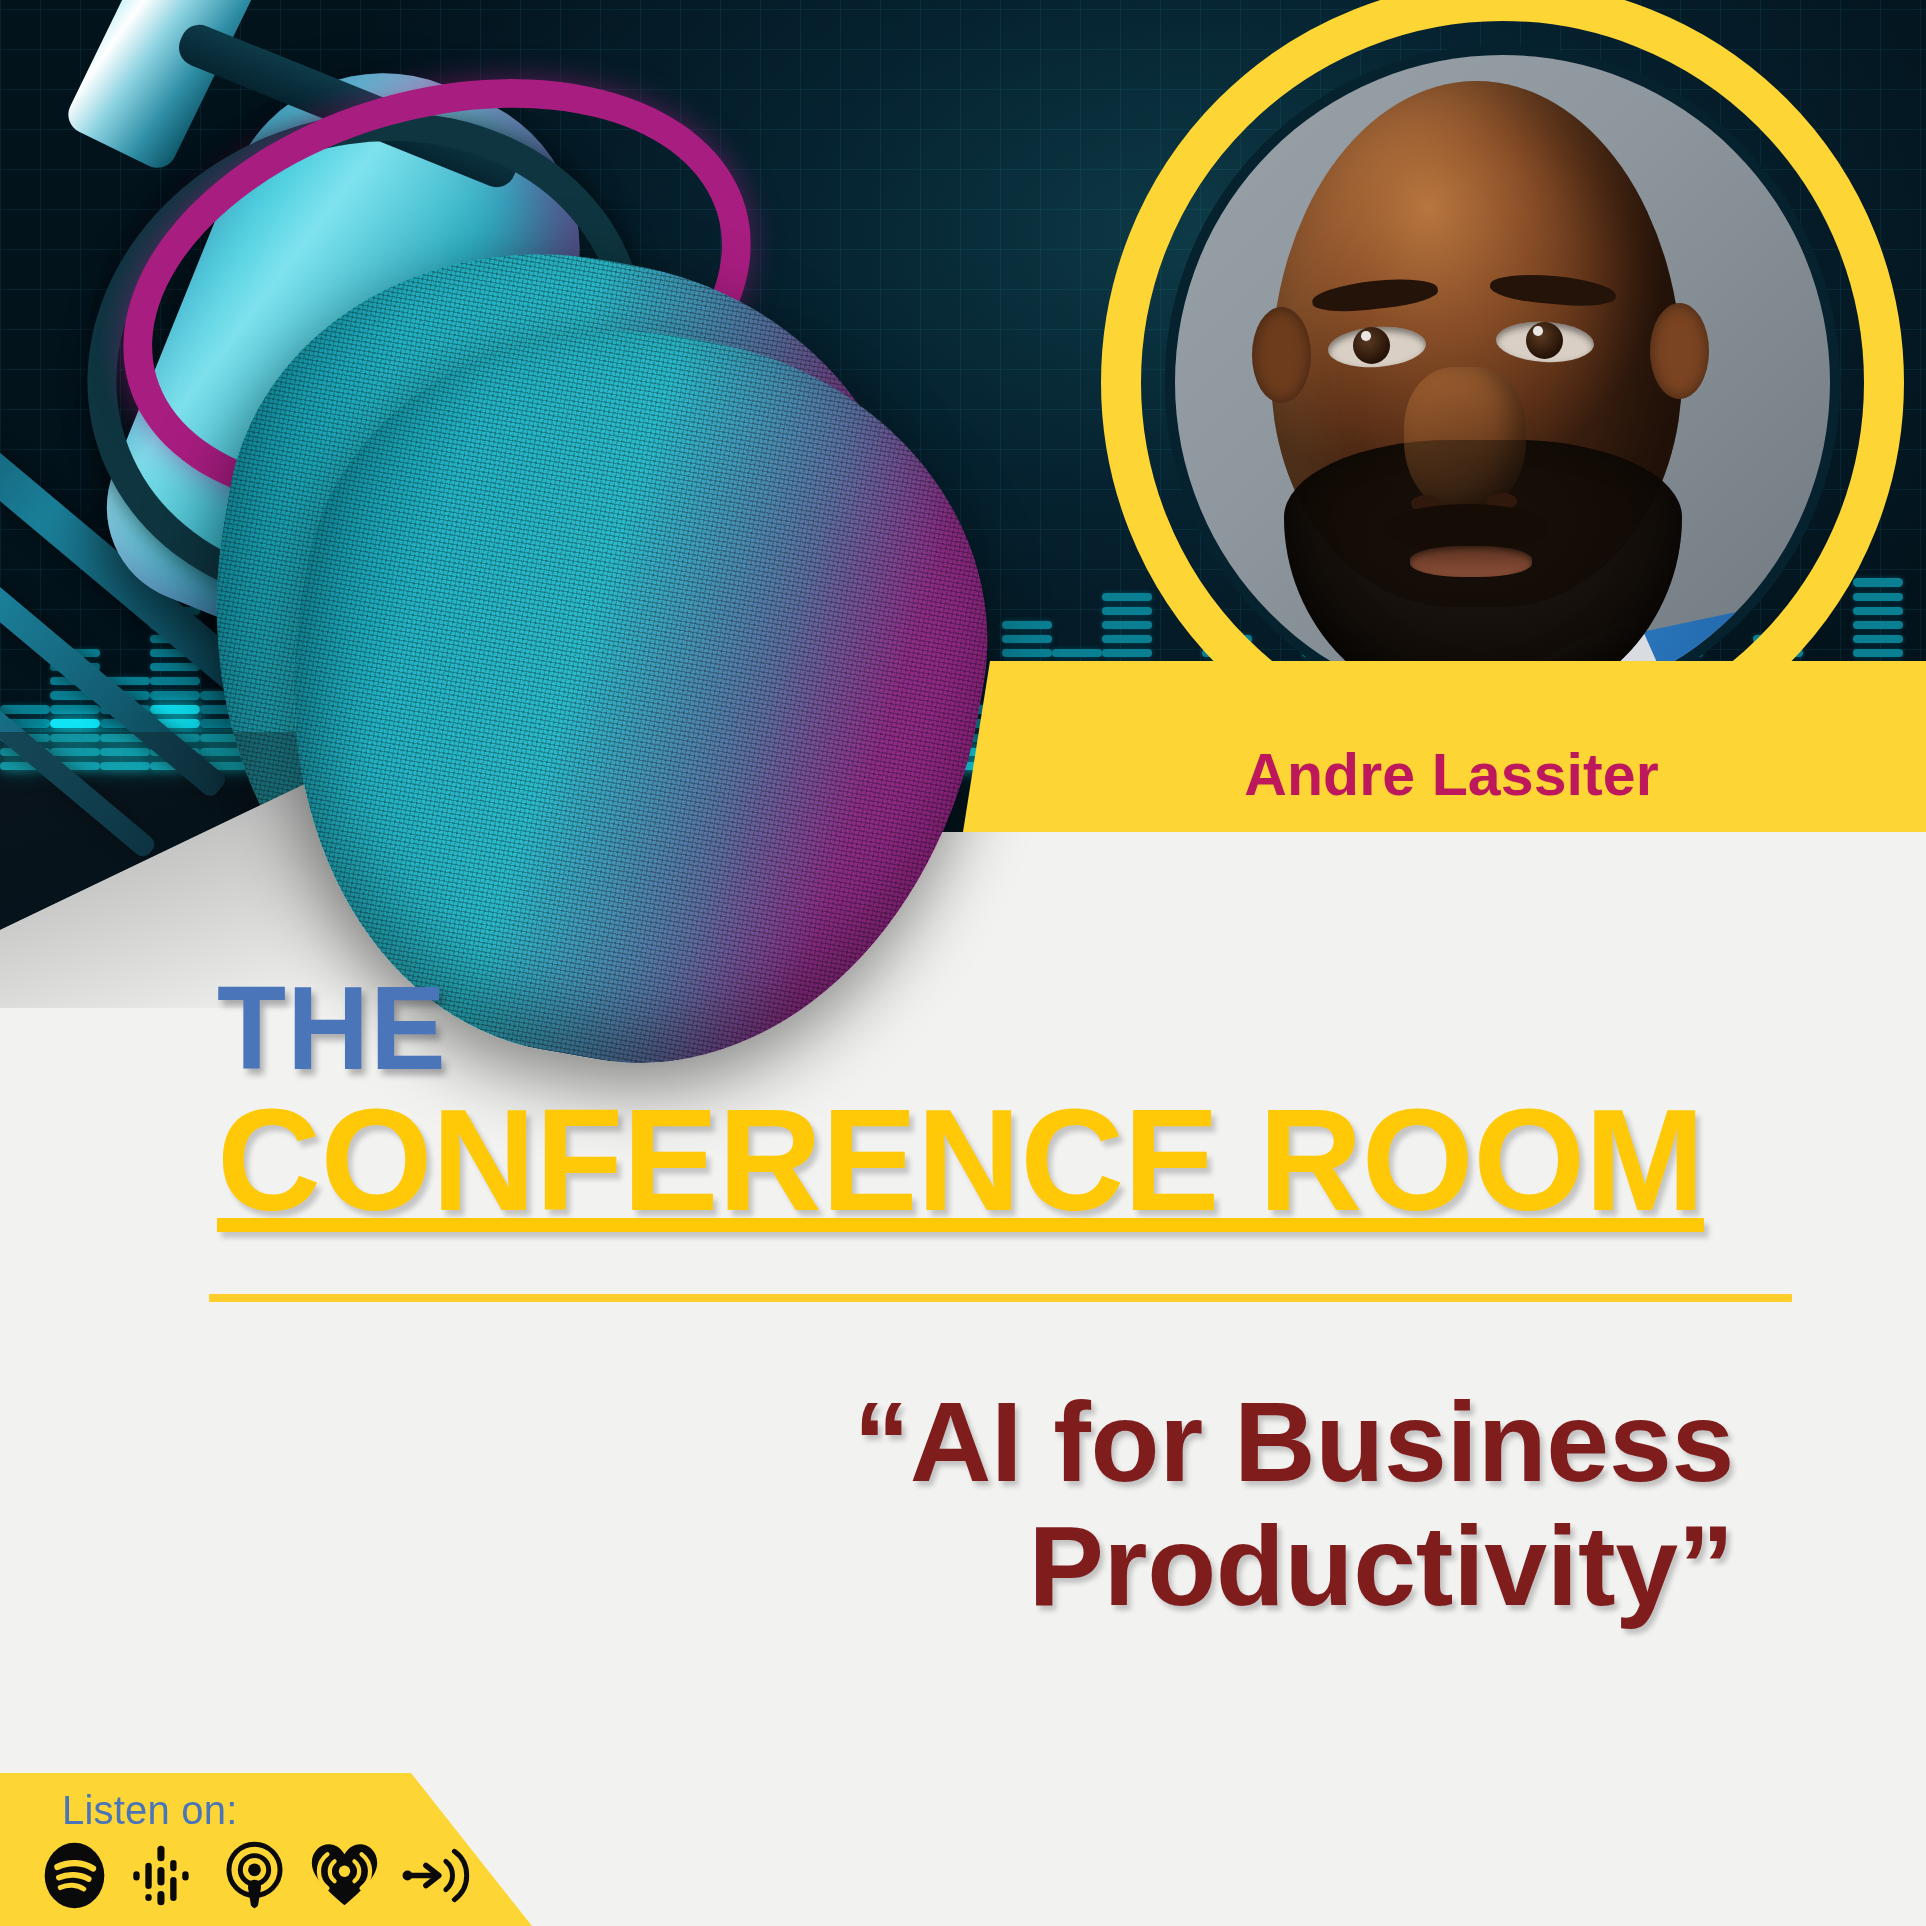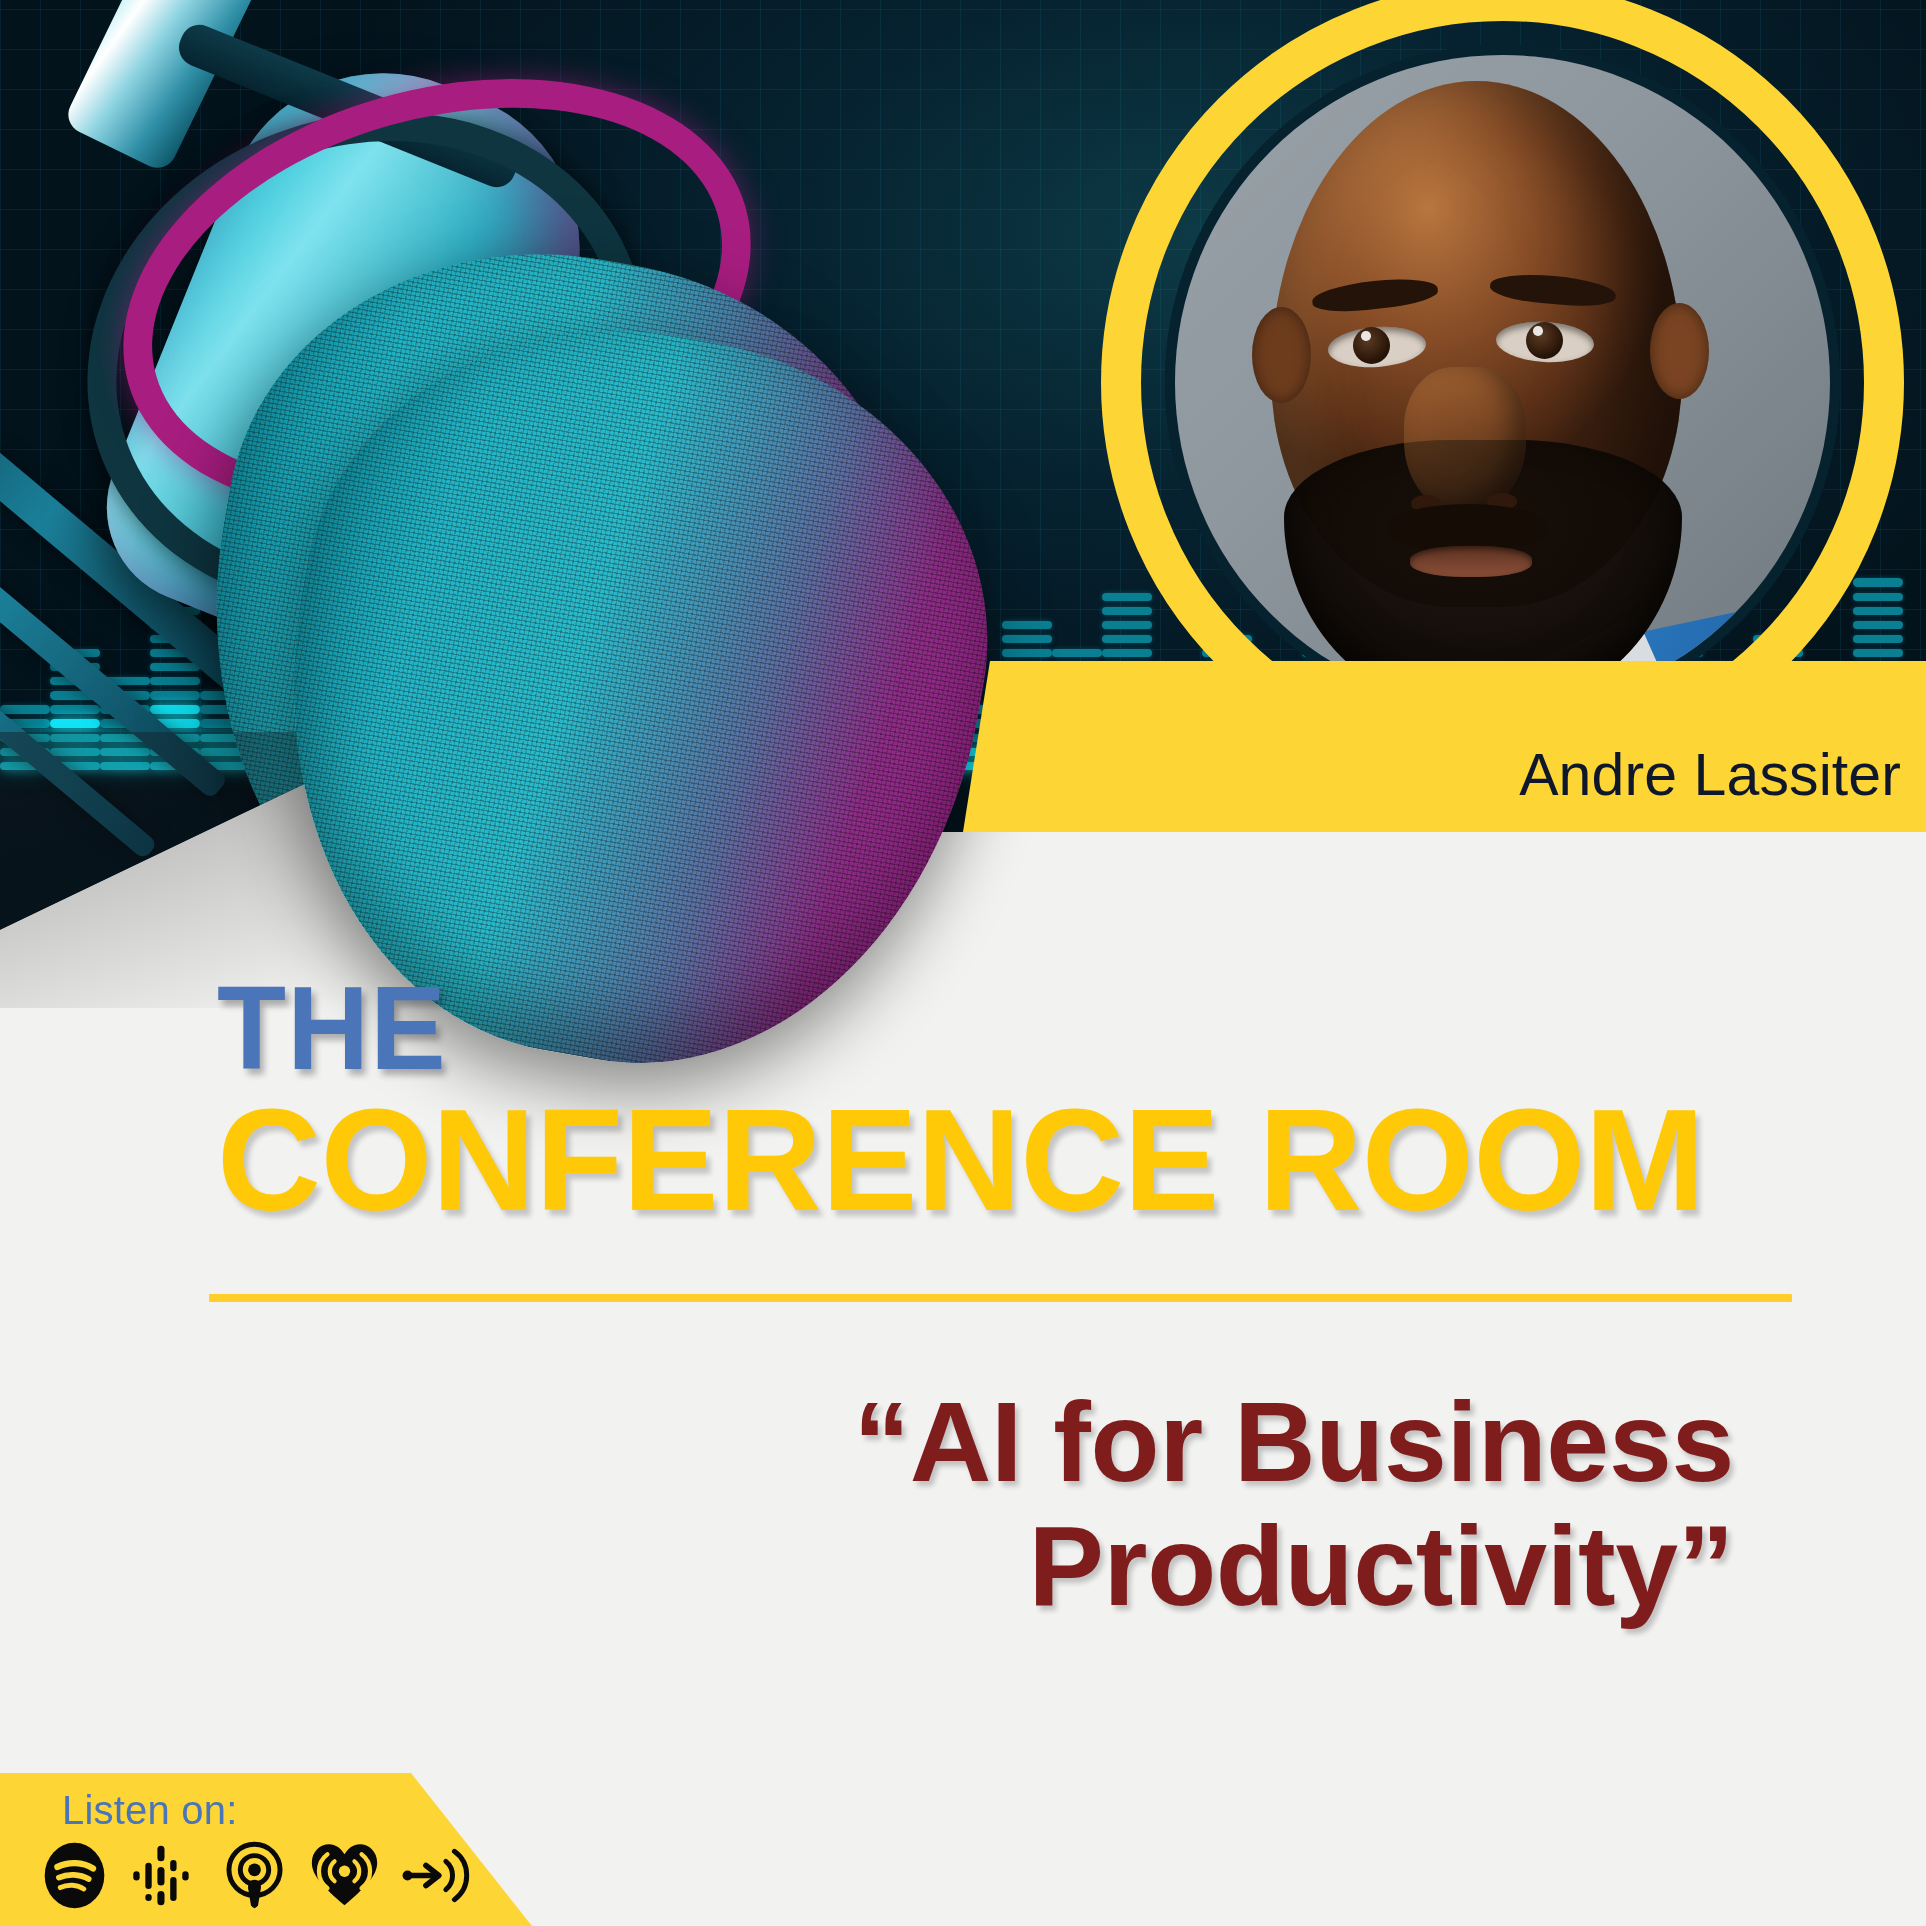--- a/index.html
+++ b/index.html
@@ -204,38 +204,39 @@
     background:#FDD535;
     clip-path: polygon(27px 0, 963px 0, 963px 171px, 0 171px);
   }
   .episode-line1{
     position:absolute;left:1002px;top:688px;width:899px;z-index:7;
     text-align:center;color:#4A75B8;
     font-size:50px;font-weight:400;letter-spacing:0.3px;line-height:1;
   }
   .episode-line2{
     position:absolute;left:1002px;top:746px;width:899px;z-index:7;
-    text-align:right;color:#0f172a;
-    font-size:59px;font-weight:normal;letter-spacing:0.1px;line-height:1;
+    text-align:center;color:#be185d;
+    font-size:59px;font-weight:bold;letter-spacing:0.1px;line-height:1;
   }
 
   
   .brand-the{
     position:absolute;left:217px;top:968px;z-index:6;
     color:#4A75B8;font-size:119px;font-weight:bold;
     letter-spacing:1.3px;line-height:1;
     transform:scaleX(.95);transform-origin:left top;
     text-shadow:4.5px 5.8px 6.4px rgba(40,40,50,.33);
   }
   .brand-main{
     position:absolute;left:217px;top:1089px;z-index:6;
     color:#FFC907;font-size:144px;font-weight:bold;
     letter-spacing:-0.6px;line-height:1;white-space:nowrap;
     transform:scaleX(1.0);transform-origin:left top;
     text-shadow:4.5px 5.8px 5.8px rgba(40,40,50,.22);
+    text-decoration:underline;
   }
   .brand-host{
     position:absolute;left:0;top:1248px;width:1798px;z-index:6;
     text-align:right;color:#4A75B8;font-size:62px;font-weight:400;
     letter-spacing:0.3px;line-height:1;
     text-shadow:3.2px 3.9px 5.1px rgba(40,40,50,.25);
   }
   .divider{
     position:absolute;left:209px;top:1294px;width:1583px;height:8.3px;z-index:6;
     background:#FFCE2B;border-radius:1.3px;

